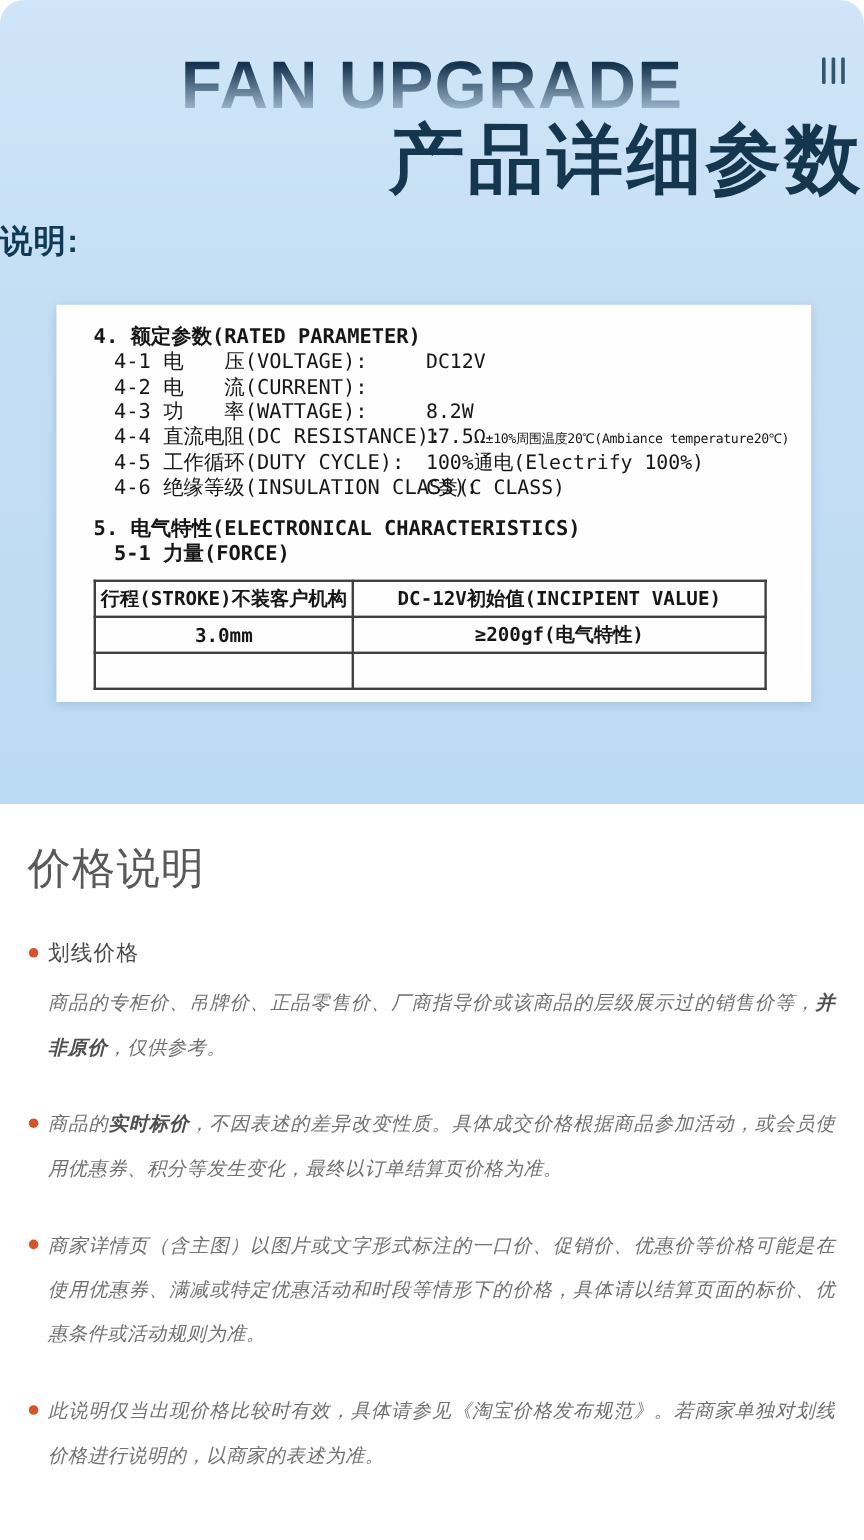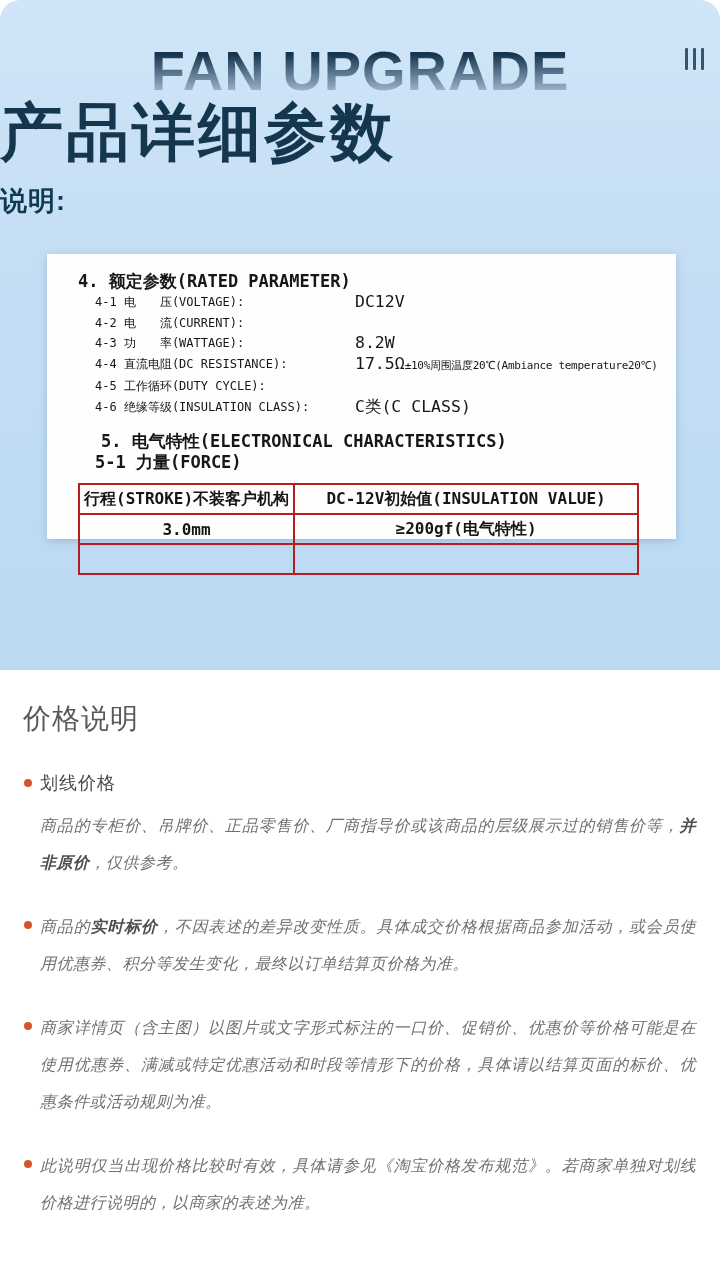--- a/index.html
+++ b/index.html
@@ -15,55 +15,55 @@
   .menu-marks { position:absolute; top:48px; right:16px; display:flex; gap:5px; }
   .menu-marks i { display:block; width:3px; height:22px; background:#33566e; border-radius:1px; }
 
   .title-en {
     position:absolute; top:38px; left:0; width:100%; text-align:center;
     font-size:56px; font-weight:800; letter-spacing:1px;
     background:linear-gradient(180deg,#16344f 25%, rgba(22,52,79,0.05) 98%);
     -webkit-background-clip:text; background-clip:text; color:transparent;
   }
   .title-zh {
-    position:absolute; top:90px; left:0; width:100%; text-align:left;
+    position:absolute; top:90px; left:0; width:100%; text-align:right;
     font-size:63px; font-weight:900; letter-spacing:3px; color:#14374f;
   }
   .subtitle {
     position:absolute; top:183px; left:0; width:100%; text-align:left;
     font-size:27px; font-weight:700; color:#0f3a55; letter-spacing:1px;
   }
 
   
   .spec-card {
-    position:absolute; top:254px; left:47px; width:629px; height:285px;
+    position:absolute; top:254px; left:47px; width:629px; height:331px;
     background:#fefefe; box-shadow:0 2px 8px rgba(90,130,170,.35);
     padding:17px 14px 0 31px;
     font-family:"DejaVu Sans Mono","Liberation Mono",monospace;
     color:#161616;
   }
   .spec-heading { font-size:17px; line-height:21px; font-weight:700; white-space:nowrap; }
-  .spec-heading.s5 { margin-top:14px;margin-left:23px; }
+  .spec-heading.s5 { margin-top:14px; }
   .spec-subheading { font-size:17px; line-height:21px; font-weight:700; padding-left:17px; }
   .spec-row { display:flex; padding-left:17px; line-height:20.5px; white-space:nowrap; }
-  .spec-label { width:260px; flex:0 0 260px; font-size:12px; }
+  .spec-label { width:260px; flex:0 0 260px; font-size:17px; }
   .spec-value { font-size:16.5px; }
   .spec-value small { font-size:11px; letter-spacing:-0.3px; }
 
   .force-table { border-collapse:collapse; margin-top:10px; table-layout:fixed; }
   .force-table td {
-    border:2px solid #b91c1c; height:30px; text-align:center; vertical-align:middle;
+    border:2px solid #404040; height:30px; text-align:center; vertical-align:middle;
     font-size:16px; font-weight:700; padding:0 4px; overflow:hidden; white-space:nowrap;
   }
   .force-table col.c1 { width:205px; }
   .force-table col.c2 { width:344px; }
 
   
   .price-note { width:720px; padding:30px 24px 0 23px; background:#ffffff; }
-  .price-title { font-size:28px; font-weight:400; color:#595959; margin-bottom:28px; letter-spacing:1px; }
+  .price-title { font-size:36px; font-weight:400; color:#595959; margin-bottom:28px; letter-spacing:1px; }
   .price-items { list-style:none; }
   .price-item { position:relative; padding-left:17px; margin-bottom:27px; }
   .price-item .dot {
     position:absolute; left:1px; top:13px; width:8px; height:8px;
     border-radius:50%; background:#d4552c;
   }
   .item-heading { font-size:18px; font-weight:400; color:#4a4a4a; line-height:34px; margin-bottom:7px; letter-spacing:1px; }
   .item-body { font-size:16px; color:#707070; line-height:37px; letter-spacing:0.5px; text-align:justify;font-style:italic; }
   .item-body b { font-weight:700; color:#4f4f4f; }
 </style>
@@ -95,37 +95,38 @@
           <div class="spec-row">
             <span class="spec-label">4-3 功　　率(WATTAGE):</span>
             <span class="spec-value">8.2W</span>
           </div>
           <div class="spec-row">
             <span class="spec-label">4-4 直流电阻(DC RESISTANCE):</span>
             <span class="spec-value">17.5Ω<small>±10%周围温度20℃(Ambiance temperature20℃)</small></span>
           </div>
           <div class="spec-row">
             <span class="spec-label">4-5 工作循环(DUTY CYCLE):</span>
+            <span class="spec-value">100%通电(Electrify 100%)</span>
           </div>
           <div class="spec-row">
             <span class="spec-label">4-6 绝缘等级(INSULATION CLASS):</span>
             <span class="spec-value">C类(C CLASS)</span>
           </div>
         </div>
       <div class="spec-heading s5">5. 电气特性(ELECTRONICAL CHARACTERISTICS)</div>
       <div class="spec-subheading">5-1 力量(FORCE)</div>
       <table class="force-table" id="force-table">
         <colgroup>
             <col class="c1">
             <col class="c2">
           </colgroup>
         <tbody>
             <tr>
               <td>行程(STROKE)不装客户机构</td>
-              <td>DC-12V初始值(INSULATION VALUE)</td>
+              <td>DC-12V初始值(INCIPIENT VALUE)</td>
             </tr>
             <tr>
               <td>3.0mm</td>
               <td>≥200gf(电气特性)</td>
             </tr>
             <tr>
               <td></td>
               <td></td>
             </tr>
           </tbody>

